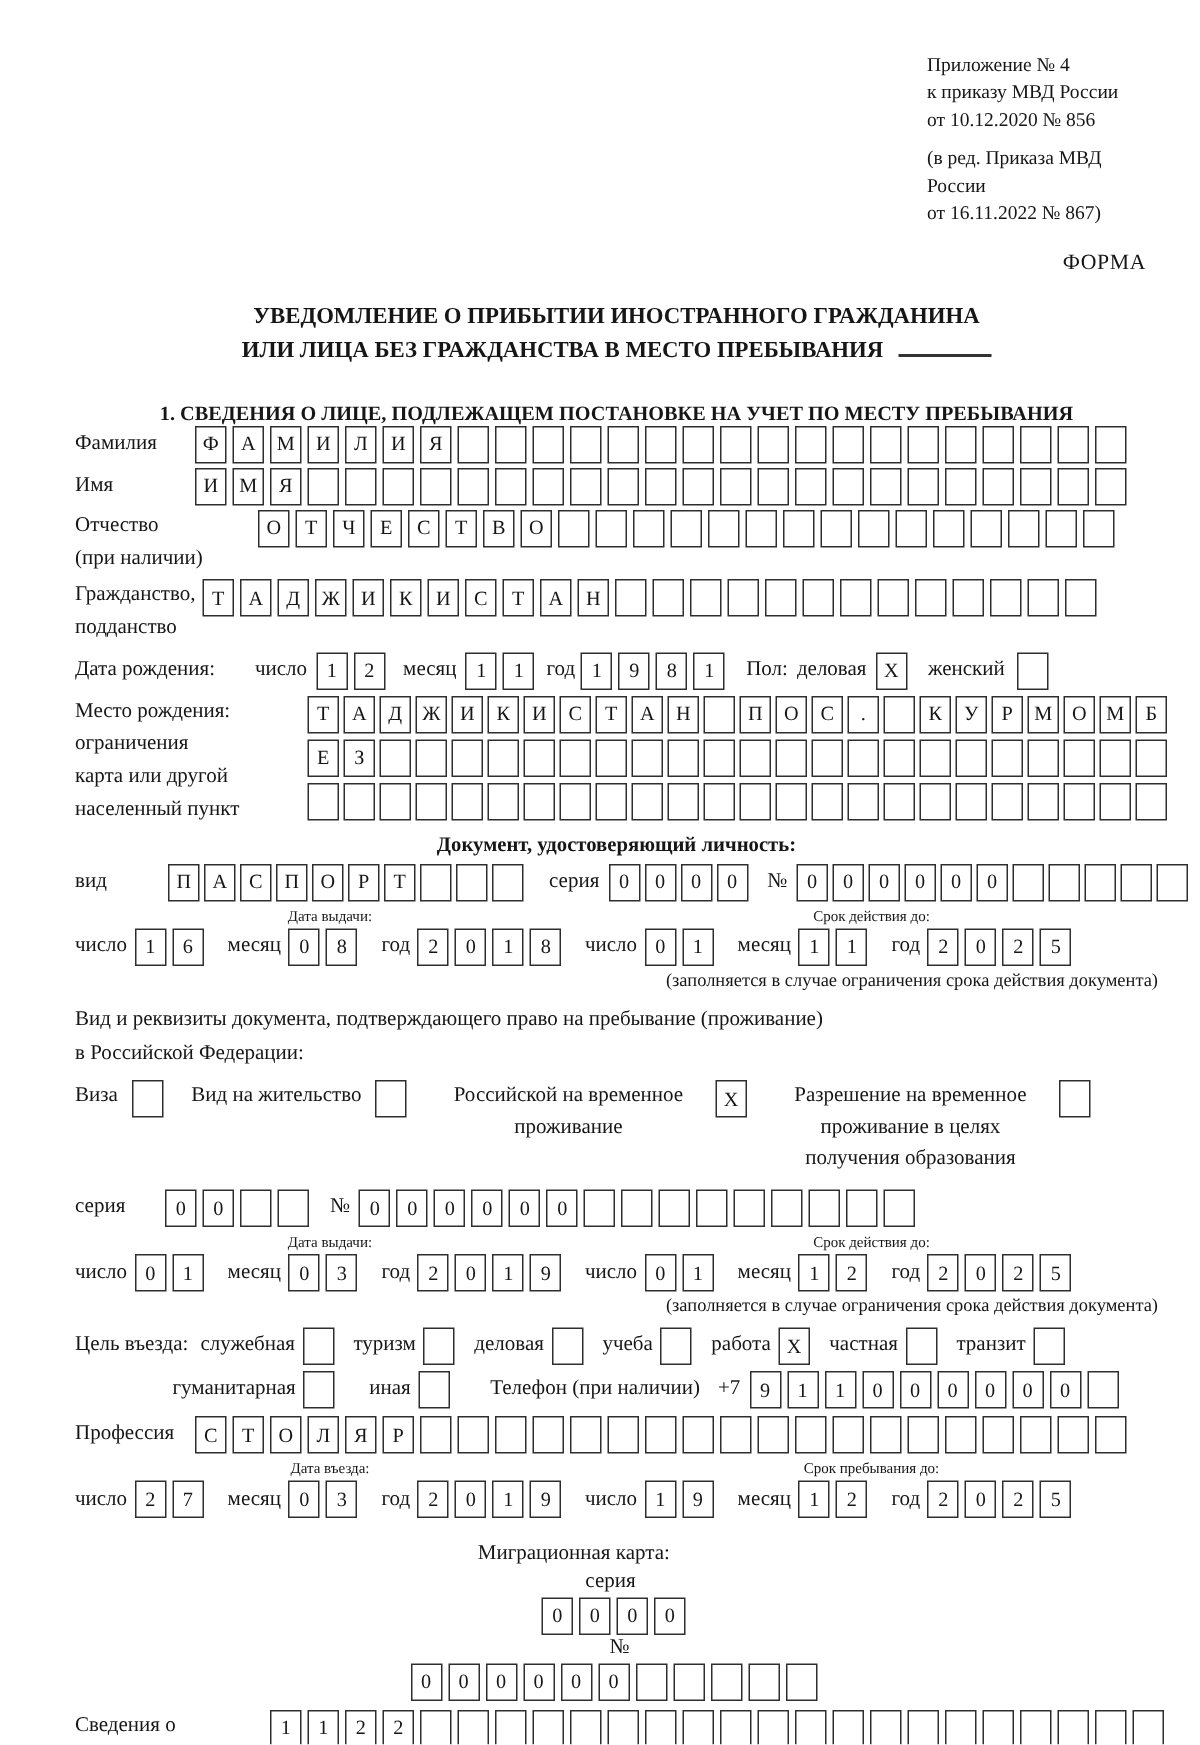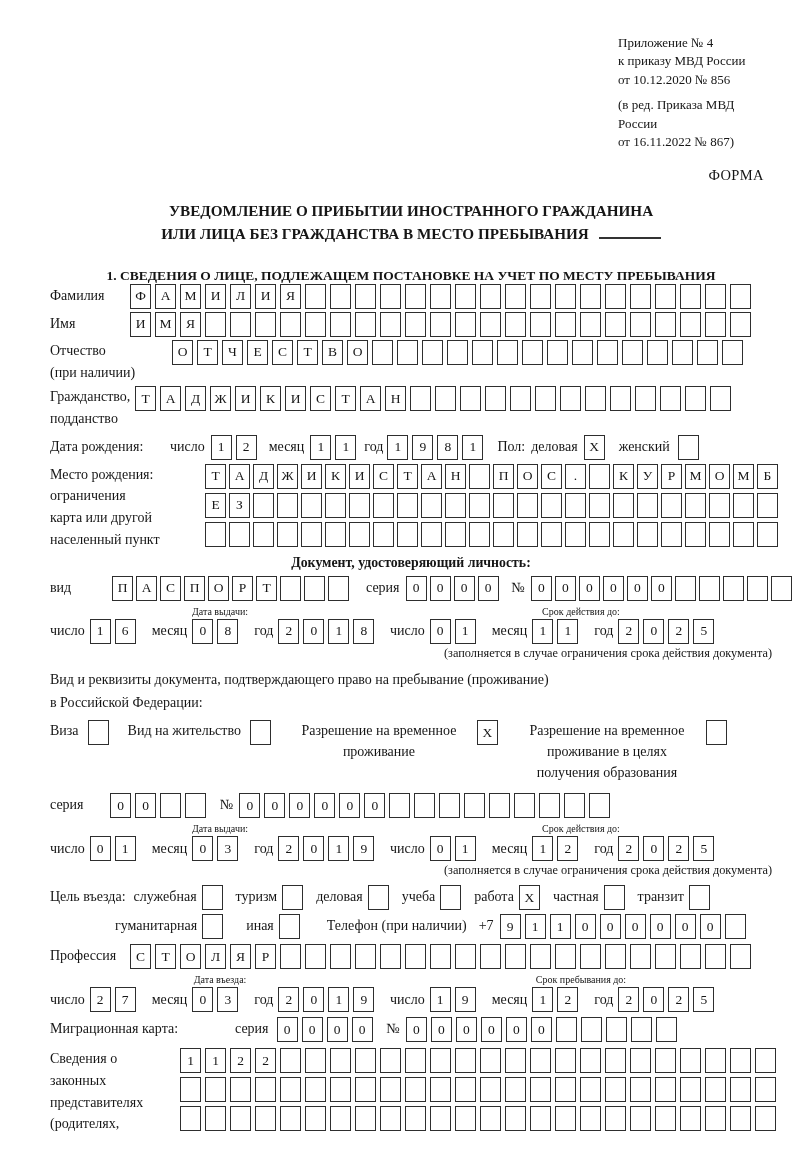--- a/index.html
+++ b/index.html
@@ -424,21 +424,21 @@
   <div class="opts">
     <div class="opt">
       <span class="t">Виза</span>
       <span class="cbox"></span>
     </div>
     <div class="opt">
       <span class="t">Вид на жительство</span>
       <span class="cbox"></span>
     </div>
     <div class="opt">
-      <span class="t wrap" style="width:178px;">Разрешение на временное проживание</span>
+      <span class="t wrap" style="width:178px;">Российской на временное проживание</span>
       <span class="cbox">X</span>
     </div>
     <div class="opt">
       <span class="t wrap" style="width:180px;">Разрешение на временное проживание в целях получения образования</span>
       <span class="cbox"></span>
     </div>
   </div>
 
   <div class="frow">
     <span class="t" style="width:60px;">серия</span>
@@ -644,21 +644,21 @@
         <span class="boxes">
             <span class="cbox">2</span>
             <span class="cbox">0</span>
             <span class="cbox">2</span>
             <span class="cbox">5</span>
           </span>
       </div>
     </div>
   </div>
 
-  <div class="frow" style="margin-top:5px;">
+  <div class="frow" style="margin-top:15px;flex-direction:column;">
     <span class="lbl w-mig">Миграционная карта:</span>
     <span class="t mr8">серия</span>
     <span class="boxes">
         <span class="cbox">0</span>
         <span class="cbox">0</span>
         <span class="cbox">0</span>
         <span class="cbox">0</span>
       </span>
     <span class="t mr6 ml10">№</span>
     <span class="boxes">

